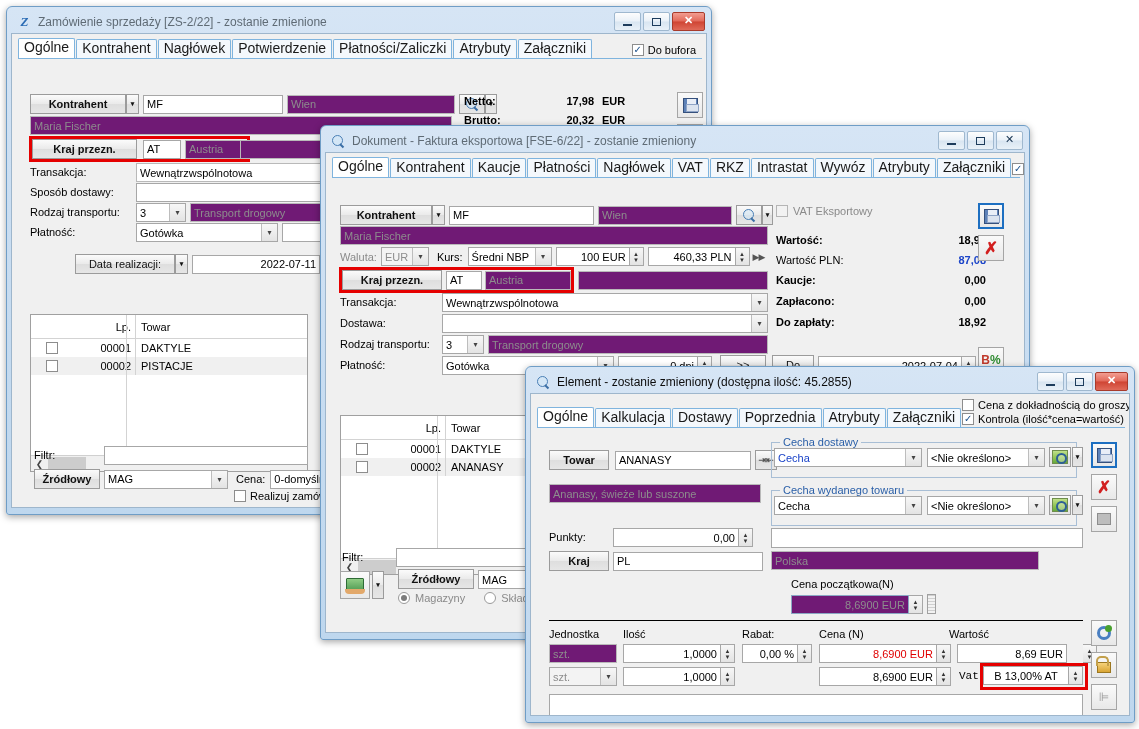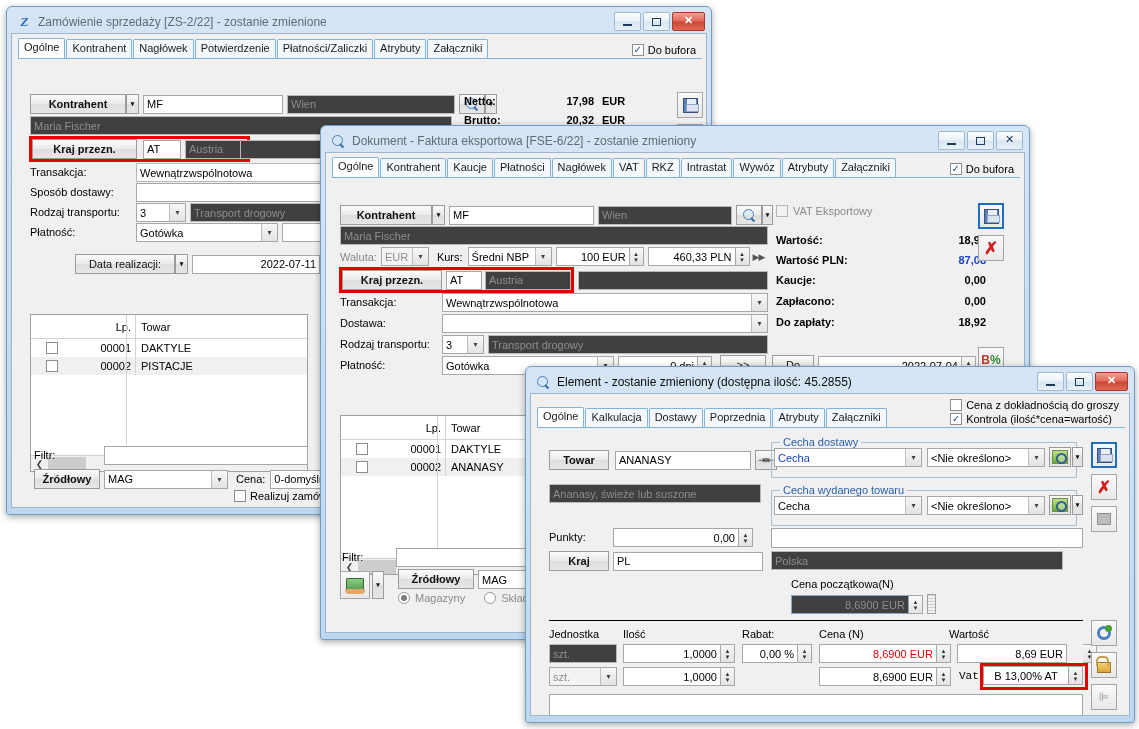--- a/index.html
+++ b/index.html
@@ -87,21 +87,21 @@
   .tabrow {
     display: flex; align-items: flex-end;
     padding: 4px 4px 0 6px; gap: 1px;
     position: relative;
   }
   .tab {
     border: 1px solid #7fb4de;
     border-bottom: none;
     background: #f4f8fc;
     padding: 2px 5px 3px 5px;
-    font-size: 11px;
+    font-size: 14px;
     color: #1a1a1a;
     border-radius: 2px 2px 0 0;
     white-space: nowrap;
     line-height: 13px;
   }
   .tab.sel {
     background: #ffffff;
     border-color: #7fb4de;
     padding-bottom: 4px;
     position: relative; z-index: 2;
@@ -114,21 +114,21 @@
   
   .lbl { font-size: 11px; color: #000; white-space: nowrap; }
   .muted { color: #8a8a8a; }
 
   .inp {
     background: #fff; border: 1px solid #a7a7a7;
     height: 19px; font-size: 11px; padding: 0 3px;
     display: flex; align-items: center; color: #000;
     white-space: nowrap; overflow: hidden;
   }
-  .inp.ro { background: #404040; color: #8d8d8d; border-color: #b9b9b9; }
+  .inp.ro { background: #701a75; color: #8d8d8d; border-color: #b9b9b9; }
   .inp.r  { justify-content: flex-end; }
   .btn {
     background: linear-gradient(to bottom,#fbfbfb,#eaeaea 50%,#dedede 51%,#e6e6e6);
     border: 1px solid #9b9b9b; height: 20px;
     display: flex; align-items: center; justify-content: center;
     font-size: 11px; font-weight: bold; color: #111;
     white-space: nowrap; padding: 0 6px;
   }
   .btn.norm { font-weight: normal; }
   .combo {
@@ -558,21 +558,21 @@
           <span class="chk" style="border-color:#b5b5b5; background:#f2f2f2;"></span>
           <span class="lbl muted">VAT Eksportowy</span>
         </div>
 
         <div style="position:absolute; left:450px; top:37px; width:210px;">
           <div class="row" style="height:20px;">
             <span class="lbl" style="font-weight:bold; flex:1;">Wartość:</span>
             <span class="lbl" style="font-weight:bold;">18,92</span>
           </div>
           <div class="row" style="height:20px;">
-            <span class="lbl" style="font-weight:bold; flex:1;">Wartość PLN:</span>
+            <span class="lbl" style="font-weight:normal; flex:1;">Wartość PLN:</span>
             <span class="lbl" style="font-weight:bold; color:#1a43c8;">87,08</span>
           </div>
           <div class="row" style="height:20px;">
             <span class="lbl" style="font-weight:bold; flex:1;">Kaucje:</span>
             <span class="lbl" style="font-weight:bold;">0,00</span>
           </div>
           <div class="row" style="height:21px;">
             <span class="lbl" style="font-weight:bold; flex:1;">Zapłacono:</span>
             <span class="lbl" style="font-weight:bold;">0,00</span>
           </div>
@@ -750,21 +750,21 @@
             <span class="arrow">▾</span>
         </div>
         <div class="btn" style="position:absolute; left:518px; top:63px; width:22px; padding:0;">
           <span class="ico-searchimg"></span>
         </div>
         <div class="btn" style="position:absolute; left:541px; top:63px; width:11px; padding:0;">
             <span style="font-size:7px;">▾</span>
           </div>
 
         <div class="inp" style="position:absolute; left:240px; top:96px; width:312px; height:20px;"></div>
-        <div class="inp ro" style="position:absolute; left:240px; top:119px; width:292px;text-align:right;">Polska</div>
+        <div class="inp ro" style="position:absolute; left:240px; top:119px; width:268px;text-align:right;">Polska</div>
 
         <div style="position:absolute; left:260px; top:146px;">
           <span class="lbl">Cena początkowa(N)</span>
         </div>
         <div class="inp ro r" style="position:absolute; left:260px; top:163px; width:118px; border-color:#8aa8c4;">8,6900 EUR</div>
         <div class="spin-out" style="position:absolute; left:378px; top:163px;">
             <span>▲</span>
             <span>▼</span>
           </div>
         <div style="position:absolute; left:396px; top:162px; width:9px; height:20px; border:1px solid #a0a0a0; background:repeating-linear-gradient(to bottom,#cfcfcf 0 1px,#f2f2f2 1px 3px);"></div>

